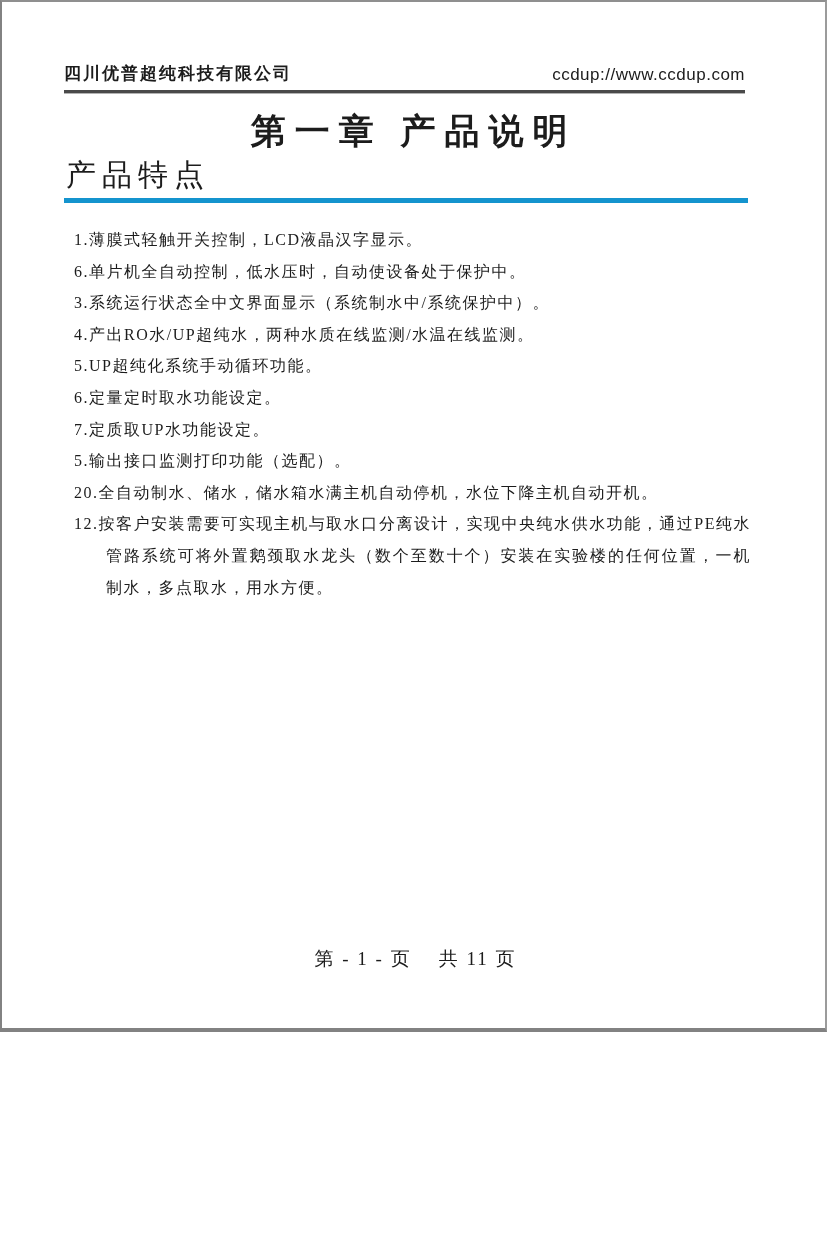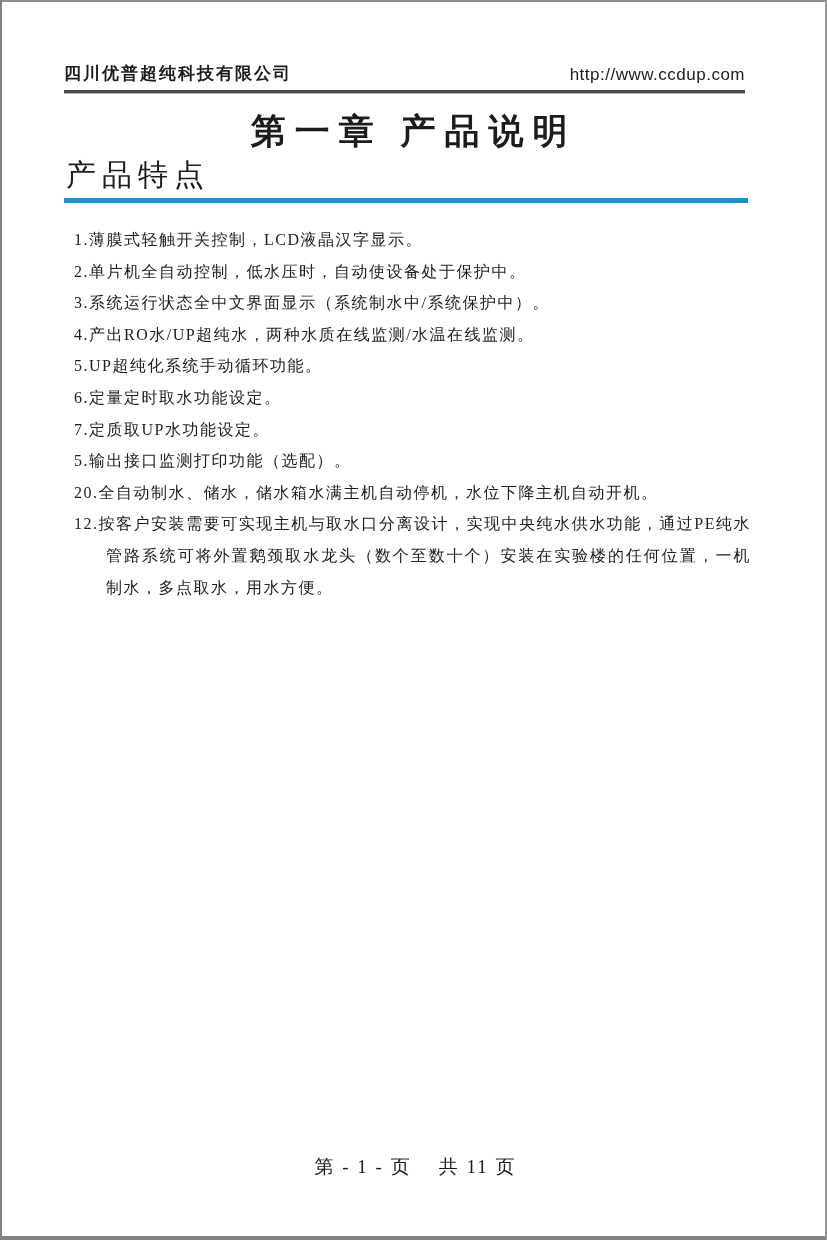--- a/index.html
+++ b/index.html
@@ -4,21 +4,21 @@
 <style>
   * { margin: 0; padding: 0; box-sizing: border-box; }
   html, body { background: #ffffff; }
   body {
     width: 827px; height: 1240px;
     font-family: "Liberation Serif", serif;
     color: #1c1c1c;
   }
   .page {
     position: relative;
-    width: 827px; height: 1240px;
+    width: 827px; height: 1032px;
     background: #ffffff;
     border-top: 2px solid #8f8f8f;
     border-left: 2px solid #828282;
     border-right: 2px solid #9b9b9b;
     border-bottom: 4px solid #828282;
     overflow: hidden;
   }
   .header {
     margin: 60px 80px 0 62px;
     display: flex;
@@ -80,32 +80,32 @@
     white-space: pre;
   }
 </style>
 </head>
 <body>
 
 <div class="page">
 
   <div class="header">
     <span class="company">四川优普超纯科技有限公司</span>
-    <span class="url">http://www.ccdup.com</span>
+    <span class="url">ccdup://www.ccdup.com</span>
   </div>
 
   <h1 class="doc-title">第一章 产品说明</h1>
 
   <h2 class="section-heading">产品特点</h2>
 
   <div class="accent-rule" style="background: rgb(20, 148, 206);"></div>
 
   <div class="features">
       <div class="feature-item d1">1.薄膜式轻触开关控制，LCD液晶汉字显示。</div>
-      <div class="feature-item d1">2.单片机全自动控制，低水压时，自动使设备处于保护中。</div>
+      <div class="feature-item d1">6.单片机全自动控制，低水压时，自动使设备处于保护中。</div>
       <div class="feature-item d1">3.系统运行状态全中文界面显示（系统制水中/系统保护中）。</div>
       <div class="feature-item d1">4.产出RO水/UP超纯水，两种水质在线监测/水温在线监测。</div>
       <div class="feature-item d1">5.UP超纯化系统手动循环功能。</div>
       <div class="feature-item d1">6.定量定时取水功能设定。</div>
       <div class="feature-item d1">7.定质取UP水功能设定。</div>
       <div class="feature-item d1">5.输出接口监测打印功能（选配）。</div>
       <div class="feature-item d2">20.全自动制水、储水，储水箱水满主机自动停机，水位下降主机自动开机。</div>
       <div class="feature-item d2">12.按客户安装需要可实现主机与取水口分离设计，实现中央纯水供水功能，通过PE纯水管路系统可将外置鹅颈取水龙头（数个至数十个）安装在实验楼的任何位置，一机制水，多点取水，用水方便。</div>
     </div>
 

